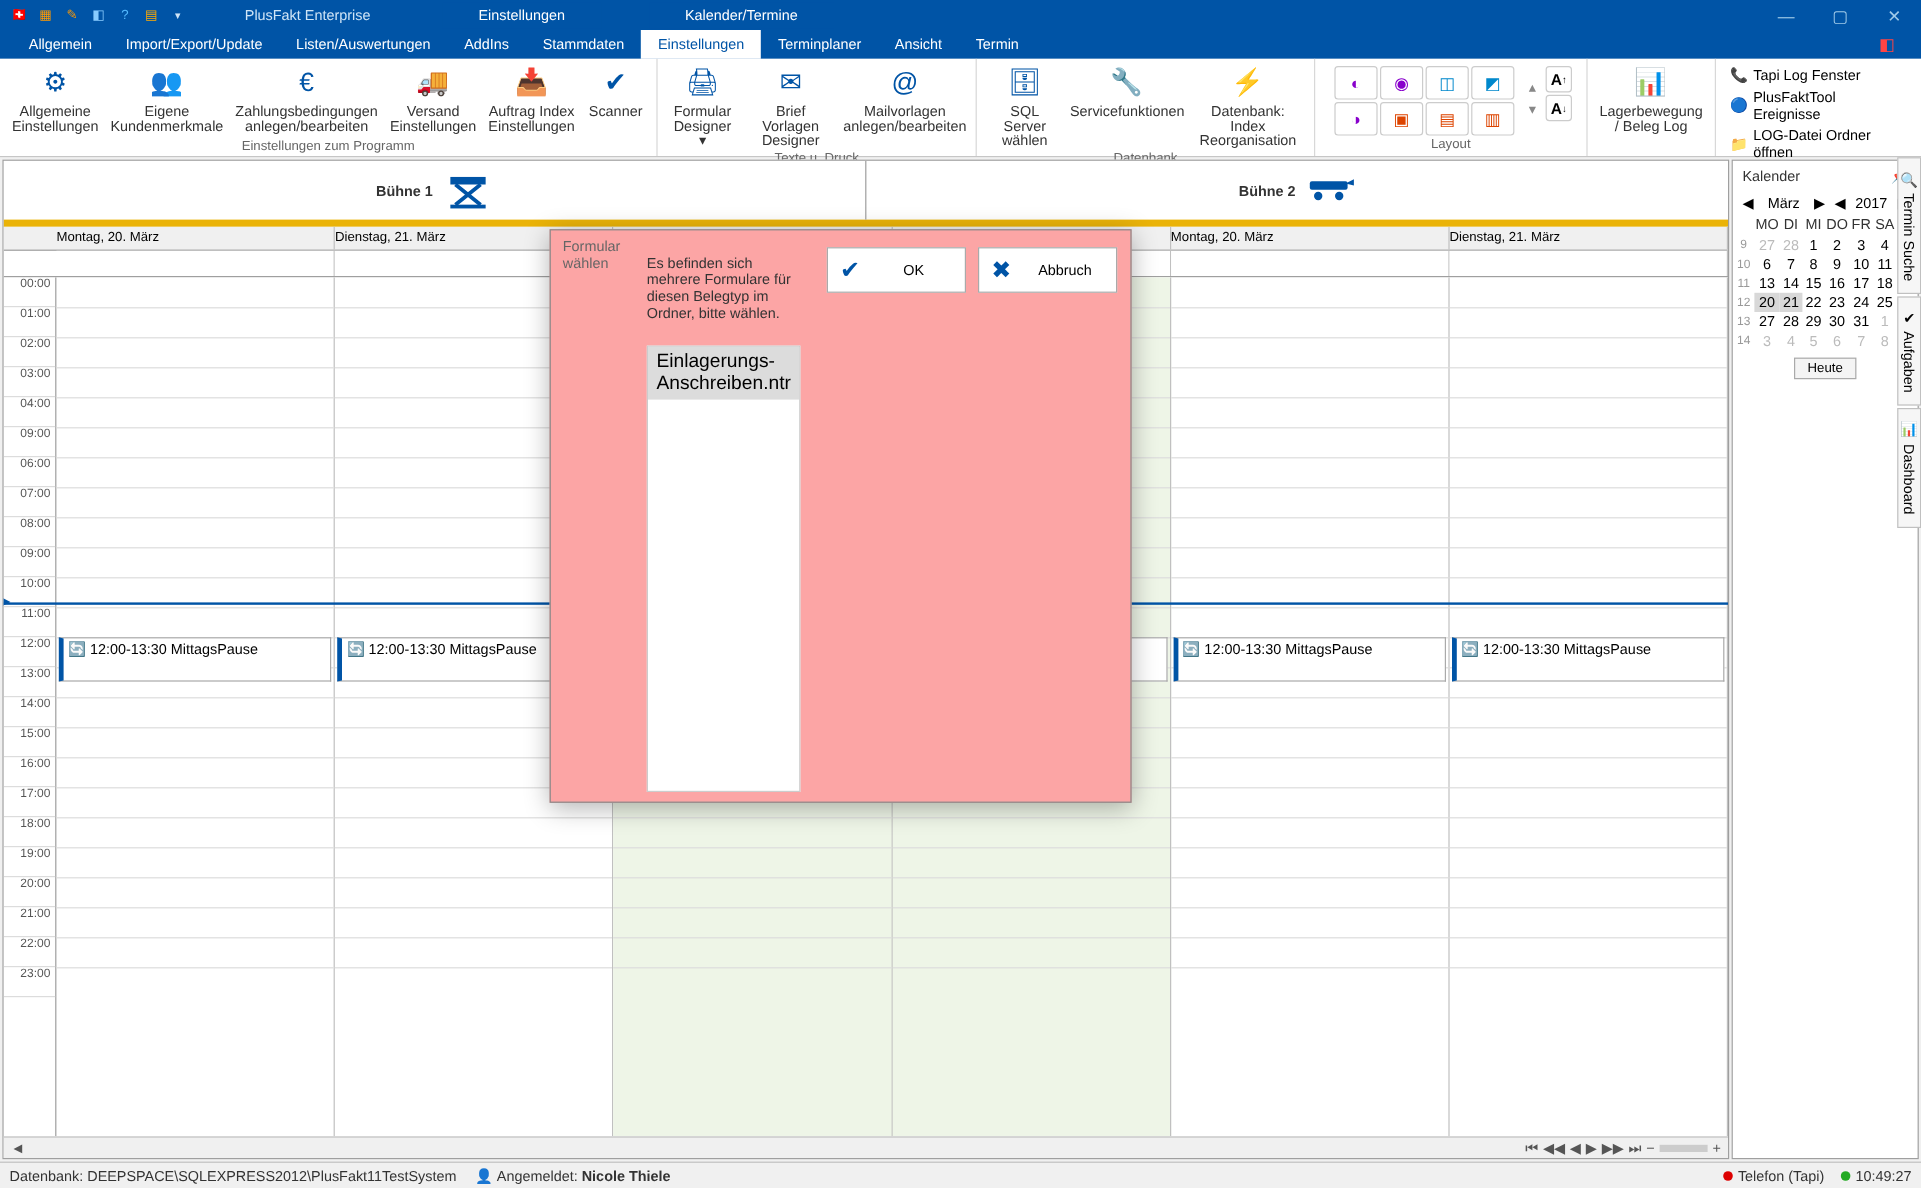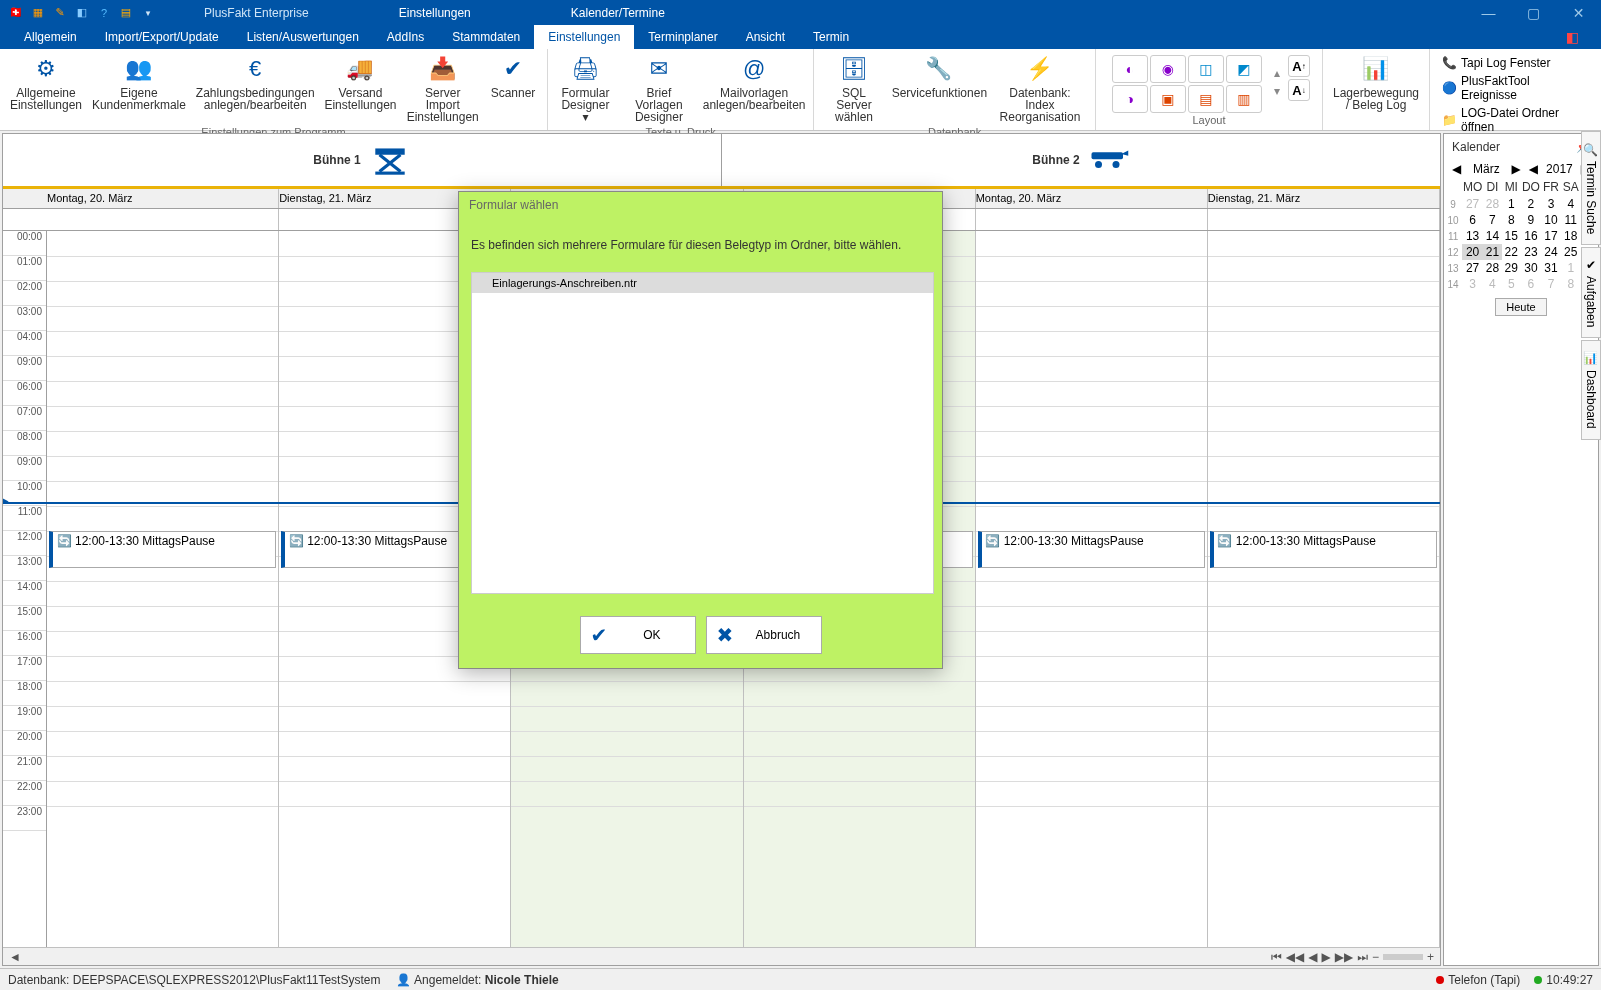--- a/index.html
+++ b/index.html
@@ -32,21 +32,21 @@
 .layoutgrid { display:grid; grid-template-columns:repeat(4,36px); grid-template-rows:repeat(2,28px); gap:2px; padding:4px 10px 0; }
 .layoutgrid div { border:1px solid #ccc; border-radius:3px; display:flex; align-items:center; justify-content:center; font-size:14px; background:#fff; }
 .fontctl { display:flex; flex-direction:column; gap:2px; padding:4px 6px 0; }
 .fontctl div { width:22px; height:22px; border:1px solid #ccc; border-radius:3px; display:flex; align-items:center; justify-content:center; font-size:13px; font-weight:bold; }
 .loglist { display:flex; flex-direction:column; gap:2px; padding:4px 4px 0; font-size:11px; }
 .loglist div { display:flex; align-items:center; gap:4px; cursor:pointer; padding:1px 2px; }
 
 
 .content { position:absolute; top:131px; left:0; right:0; bottom:22px; display:flex; }
 .scheduler { flex:1; background:#fff; border:1px solid #9f9f9f; margin:2px; display:flex; flex-direction:column; position:relative; overflow:hidden; }
-.stages { height:55px; display:flex; border-bottom:3px solid #eab308; }
+.stages { height:55px; display:flex; border-bottom:6px solid #eab308; }
 .stage { flex:1; display:flex; align-items:center; justify-content:center; gap:8px; border-right:1px solid #9f9f9f; font-size:16px; font-weight:bold; color:#333; }
 .stage:last-child { border-right:none; }
 .dayhdr { height:20px; display:flex; border-bottom:1px solid #9f9f9f; background:#f0f0f0; padding-left:44px; }
 .dayhdr span { flex:1; border-right:1px solid #c0c0c0; font-size:11px; padding-top:3px; }
 .allday { height:22px; display:flex; border-bottom:1px solid #9f9f9f; padding-left:44px; }
 .allday div { flex:1; border-right:1px solid #c0c0c0; background:#fff; }
 .grid { flex:1; display:flex; overflow:hidden; position:relative; }
 .timecol { width:44px; border-right:1px solid #9f9f9f; }
 .timecol div { height:25px; border-bottom:1px solid #dcdcdc; text-align:right; padding-right:4px; font-size:10px; color:#555; }
 .cols { flex:1; display:flex; position:relative; }
@@ -78,26 +78,26 @@
 .tabs-right { position:absolute; right:0; top:131px; width:20px; display:flex; flex-direction:column; }
 .tabs-right div { writing-mode:vertical-rl; padding:10px 2px; border:1px solid #c0c0c0; background:#f6f6f6; font-size:11px; text-align:center; cursor:pointer; margin-bottom:2px; display:flex; align-items:center; gap:4px;}
 
 
 .statusbar { position:absolute; bottom:0; left:0; right:0; height:22px; background:#f0f0f0; border-top:1px solid #c0c0c0; display:flex; align-items:center; padding:0 8px; font-size:11px; color:#333; gap:16px; }
 .statusbar .right { margin-left:auto; display:flex; gap:14px; align-items:center; }
 .dot-red { width:8px; height:8px; border-radius:50%; background:#d00; display:inline-block; margin-right:4px; }
 .dot-green { width:8px; height:8px; border-radius:50%; background:#2a2; display:inline-block; margin-right:4px; }
 
 
-.modal { position:absolute; left:458px; top:191px; width:485px; height:478px; background:#bef264; border:1px solid #888; box-shadow:0 4px 20px rgba(0,0,0,0.3); z-index:100; display:flex; flex-direction:column; }
+.modal { position:absolute; left:458px; top:191px; width:485px; height:478px; background:#fca5a5; border:1px solid #888; box-shadow:0 4px 20px rgba(0,0,0,0.3); z-index:100; display:flex; flex-direction:row; }
 .modal .mtitle { padding:6px 10px; font-size:12px; color:#666; }
 .modal .mbody { flex:1; padding:20px 8px 8px 12px; display:flex; flex-direction:column; }
 .modal .msg { font-size:12px; color:#333; margin-bottom:20px; }
 .modal .list { flex:1; background:#fff; border:1px solid #ccc; overflow:auto; }
-.modal .list div { padding:4px 20px; font-size:11px; cursor:pointer; }
+.modal .list div { padding:4px 7px; font-size:16px; cursor:pointer; }
 .modal .list div.sel { background:#dcdcdc; }
 .modal .mbtns { display:flex; justify-content:center; gap:10px; padding:14px; }
 .modal .mbtn { width:116px; height:38px; border:1px solid #aaa; background:#fff; display:flex; align-items:center; gap:12px; padding:0 10px; cursor:pointer; font-size:12px; }
 .modal .mbtn .mi { font-size:20px; }
 
 svg.lift { width:42px; height:32px; }
 </style>
 </head>
 <body>
 
@@ -154,21 +154,21 @@
           <span>Zahlungsbedingungen</span>
           <span>anlegen/bearbeiten</span>
         </div>
         <div class="rbtn">
           <div class="ico" style="color:#0054a6">🚚</div>
           <span>Versand</span>
           <span>Einstellungen</span>
         </div>
         <div class="rbtn">
           <div class="ico" style="color:#0054a6">📥</div>
-          <span>Server Import</span>
+          <span>Auftrag Index</span>
           <span>Einstellungen</span>
         </div>
         <div class="rbtn">
           <div class="ico" style="color:#0054a6">✔</div>
           <span>Scanner</span>
           <span></span>
         </div>
       </div>
     <div class="gl">Einstellungen zum Programm</div>
   </div>

